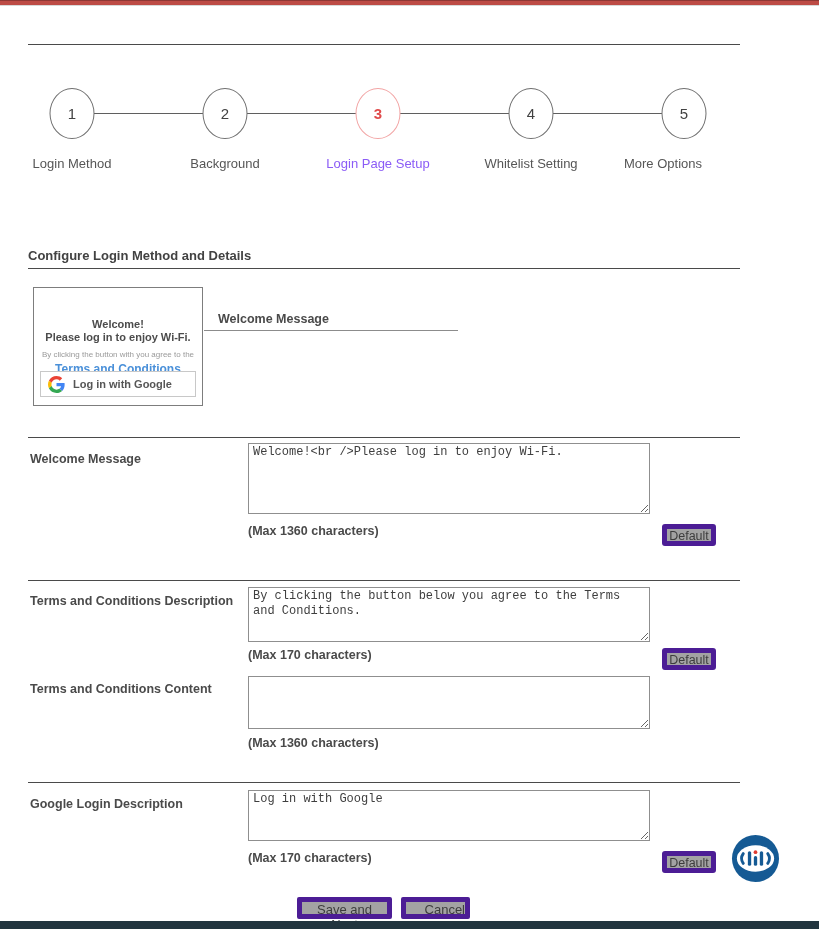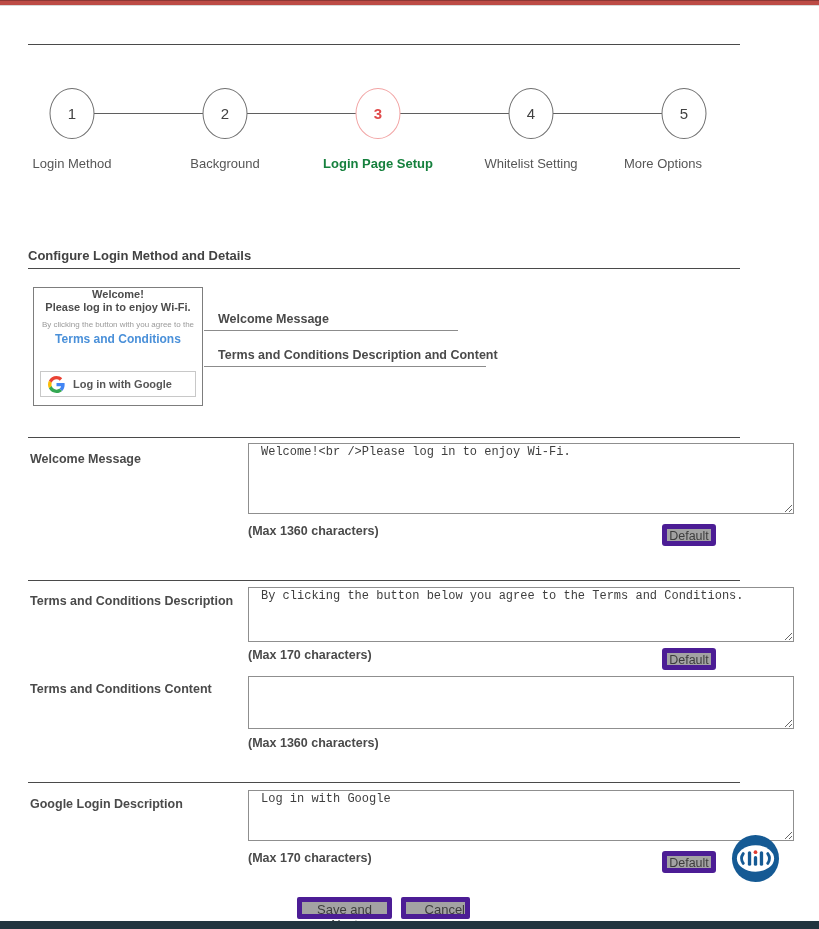--- a/index.html
+++ b/index.html
@@ -19,51 +19,51 @@
   .rule { position:absolute; left:28px; width:712px; height:0; border-top:1px solid #4a4a4a; }
   .rule.breadcrumb-rule { top:44px; }
 
   
   .step-track { position:absolute; left:72px; top:113px; width:612px; height:1px; background:#5f5f5f; }
   .step-circle { position:absolute; top:88px; width:45px; height:51px; border-radius:50%;
     background:#fff; border:1px solid #6f6f6f; display:flex; align-items:center; justify-content:center;
     font-size:15px; color:#424242; transform:translateX(-50%); }
   .step-circle.active { border-color:#f2a4a4; color:#e04b4b; font-weight:bold; }
   .step-label { position:absolute; top:156px; transform:translateX(-50%); font-size:13px; color:#565656; white-space:nowrap; }
-  .step-label.active { color:#15803d; font-weight:bold; }
+  .step-label.active { color:#8b5cf6; font-weight:normal; }
 
   
   .section-title { position:absolute; left:28px; top:248px; font-size:13px; font-weight:bold; color:#424242; }
   .rule.section-rule { top:268px; }
 
   
   .preview { position:absolute; left:33px; top:287px; width:170px; height:119px;
     border:1px solid #7d7d7d; background:#fff; text-align:center; }
-  .preview .welcome { font-size:11px; font-weight:bold; color:#4c4c4c; line-height:13px; }
+  .preview .welcome { margin-top:30px; font-size:11px; font-weight:bold; color:#4c4c4c; line-height:13px; }
   .preview .agree { margin-top:6px; font-size:8px; color:#9a9a9a; line-height:9px; }
   .preview .terms-link { display:inline-block; margin-top:3px; font-size:12px; font-weight:bold;
     color:#4a90d9; }
   .preview .g-btn { position:absolute; left:6px; right:6px; bottom:8px; height:26px;
     border:1px solid #c8c8c8; background:#fff; display:flex; align-items:center; padding-left:7px; }
   .preview .g-btn svg { width:17px; height:17px; flex:0 0 auto; }
   .preview .g-btn span { margin-left:8px; font-size:11px; font-weight:bold; color:#565656; }
 
   
   .anno { position:absolute; border-bottom:1px solid #8c8c8c; font-size:12.5px; font-weight:bold;
     color:#4a4a4a; padding:0 0 4px 14px; white-space:nowrap; }
   .anno.a1 { left:204px; top:312px; width:254px; }
   .anno.a2 { left:204px; top:348px; width:282px; }
   .anno.a3 { left:214px; top:374px; width:248px; }
 
   
   .rule.r1 { top:437px; } .rule.r2 { top:580px; } .rule.r3 { top:782px; }
   .f-label { position:absolute; left:30px; font-size:12.5px; font-weight:bold; color:#4a4a4a; }
-  textarea.f-area { position:absolute; left:248px; width:546px; border:1px solid #8f8f8f;
+  textarea.f-area { position:absolute; left:248px; width:402px; border:1px solid #8f8f8f;
     font-family:"Liberation Mono","DejaVu Sans Mono",monospace; font-size:12px; color:#3e3e3e;
-    padding:1px 12px; line-height:15px; resize:both; background:#fff; }
+    padding:1px 4px; line-height:15px; resize:both; background:#fff; }
   .f-max { position:absolute; left:248px; font-size:12.5px; font-weight:bold; color:#4a4a4a; }
   .btn { border:5px solid #4c1d95; background:#a3a3a3; color:#3d3d3d; border-radius:3px;
     font-family:Liberation Sans, sans-serif; font-size:12.5px; cursor:pointer; }
   .btn.default { position:absolute; left:662px; width:54px; height:22px; }
 
   
   .footer-btn { position:absolute; top:897px; height:22px; font-size:13px; border-radius:2px; }
   .footer-btn.save { left:297px; width:95px; }
   .footer-btn.cancel { left:401px; width:69px;text-align:right; }
 
@@ -108,21 +108,20 @@
         <path fill="#EA4335" d="M24 9.5c3.54 0 6.71 1.22 9.21 3.6l6.85-6.85C35.9 2.38 30.47 0 24 0 14.62 0 6.51 5.38 2.56 13.22l7.98 6.19C12.43 13.72 17.74 9.5 24 9.5z"></path>
         <path fill="#4285F4" d="M46.98 24.55c0-1.57-.15-3.09-.38-4.55H24v9.02h12.94c-.58 2.96-2.26 5.48-4.78 7.18l7.73 6c4.51-4.18 7.09-10.36 7.09-17.65z"></path>
         <path fill="#FBBC05" d="M10.53 28.59c-.48-1.45-.76-2.99-.76-4.59s.27-3.14.76-4.59l-7.98-6.19C.92 16.46 0 20.12 0 24c0 3.88.92 7.54 2.56 10.78l7.97-6.19z"></path>
         <path fill="#34A853" d="M24 48c6.48 0 11.93-2.13 15.89-5.81l-7.73-6c-2.15 1.45-4.92 2.3-8.16 2.3-6.26 0-11.57-4.22-13.47-9.91l-7.98 6.19C6.51 42.62 14.62 48 24 48z"></path>
       </svg>
       <span>Log in with Google</span>
     </div>
   </div>
 
   <div class="anno a1">Welcome Message</div>
-  <div class="anno a2">Terms and Conditions Description and Content</div>
 
   <div class="rule r1"></div>
   <div class="f-label" style="top:452px">Welcome Message</div>
   <textarea class="f-area" style="top: 443px; height: 71px;" spellcheck="false">Welcome!&lt;br /&gt;Please log in to enjoy Wi-Fi.</textarea>
   <div class="f-max" style="top:524px">(Max 1360 characters)</div>
   <button class="btn default" style="top:524px">Default</button>
 
   <div class="rule r2"></div>
   <div class="f-label" style="top:594px">Terms and Conditions Description</div>
   <textarea class="f-area" style="top: 587px; height: 55px;" spellcheck="false">By clicking the button below you agree to the Terms and Conditions.</textarea>

